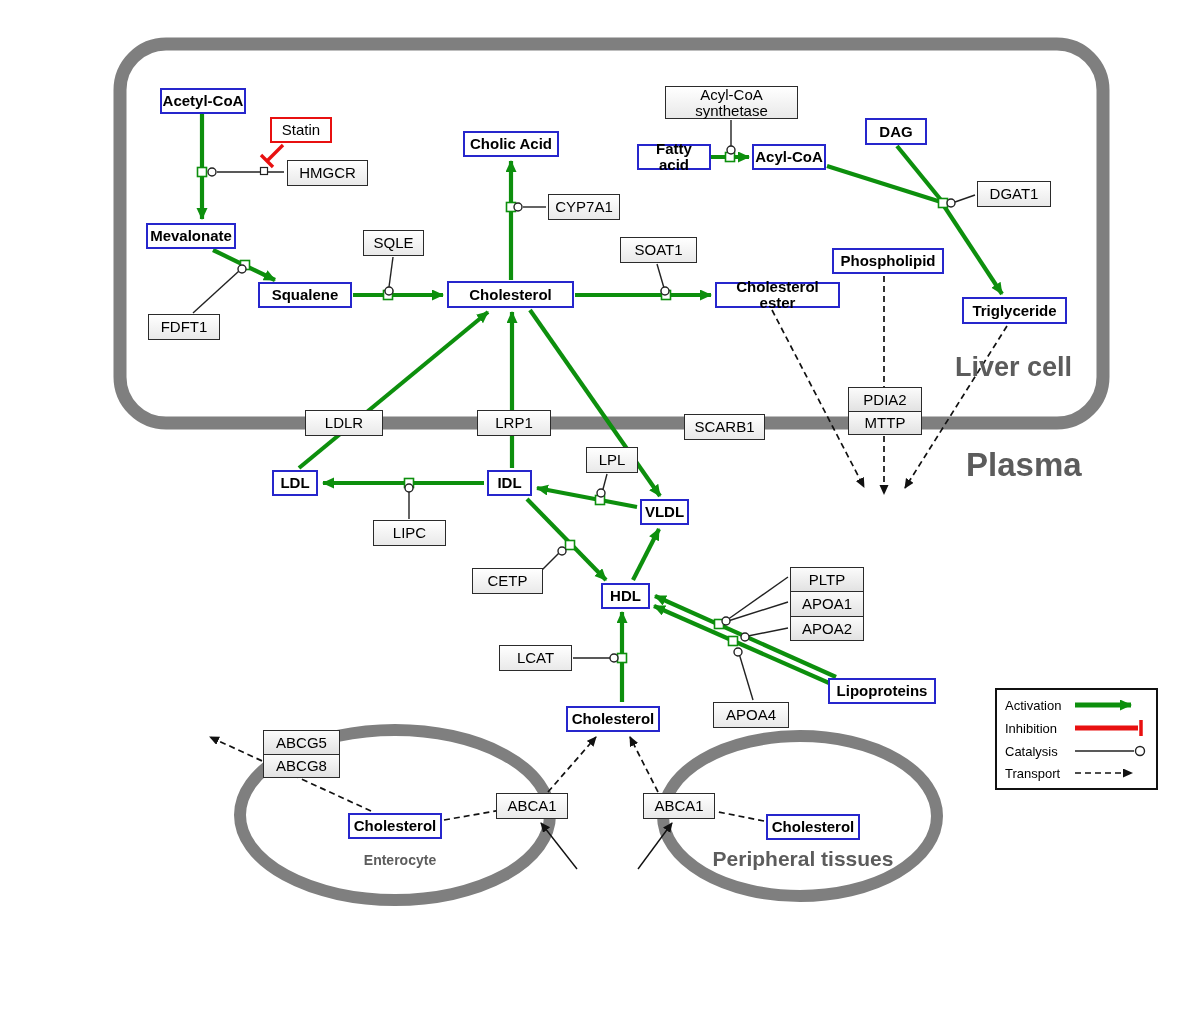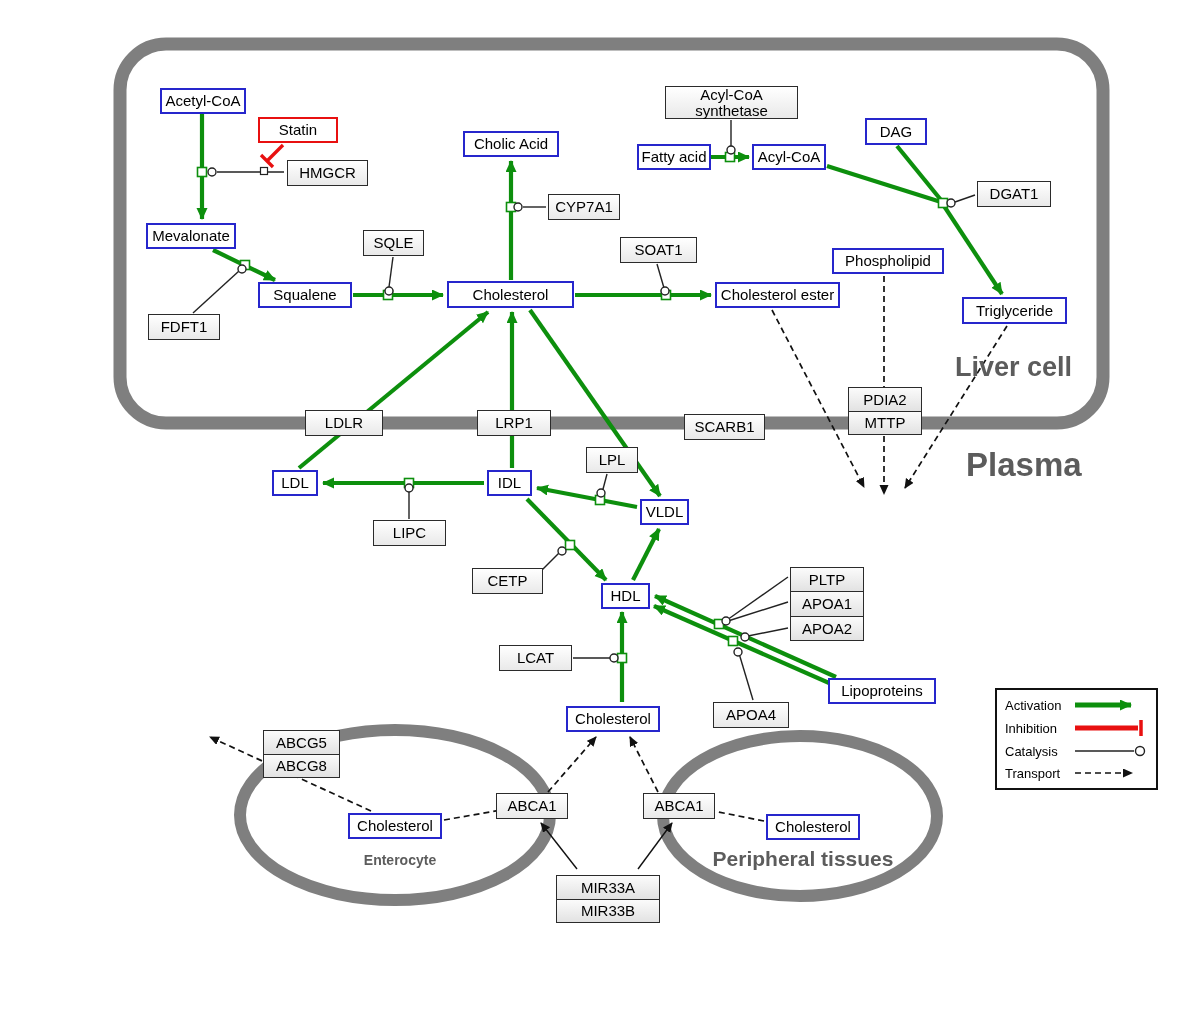--- a/index.html
+++ b/index.html
@@ -3,21 +3,21 @@
 <meta charset="utf-8">
 <style>
   html,body { margin:0; padding:0; background:#ffffff; }
   body { width:1200px; height:1013px; font-family:"Liberation Sans", sans-serif; }
   #canvas { position:relative; width:1200px; height:1013px; overflow:hidden; }
   #edges { position:absolute; left:0; top:0; z-index:1; }
 
   .box { position:absolute; box-sizing:border-box; background:#fff; color:#000;
          display:flex; align-items:center; justify-content:center; text-align:center;
          font-size:15px; line-height:1.05; z-index:2; }
-  .met  { border:2px solid var(--node-border,#2626cc); }
+  .met  { border:2px solid var(--node-border,#2626cc);font-weight:bold; }
   .enz  { border:1px solid #2b2b2b; background:linear-gradient(180deg,#ffffff 0%,#e9e9e9 100%); }
   .redb { border:2px solid var(--inhibition,#e81010); }
   .pre  { white-space:pre-line; }
 
   .stack { position:absolute; display:flex; flex-direction:column; z-index:2; box-sizing:border-box; }
   .stack .cell { flex:1; box-sizing:border-box; border:1px solid #2b2b2b; margin-top:-1px;
                  background:linear-gradient(180deg,#fbfbfb,#e2e2e2);
                  display:flex; align-items:center; justify-content:center; font-size:15px; }
   .stack .cell:first-child { margin-top:4px; }
 
@@ -155,21 +155,21 @@
       <circle class="cat-circle" cx="601" cy="493" r="4"></circle>
       <circle class="cat-circle" cx="562" cy="551" r="4"></circle>
       <circle class="cat-circle" cx="614" cy="658" r="4"></circle>
       <circle class="cat-circle" cx="726" cy="621" r="4"></circle>
       <circle class="cat-circle" cx="745" cy="637" r="4"></circle>
       <circle class="cat-circle" cx="738" cy="652" r="4"></circle>
     </g>
   </svg>
 
   <div class="box met" style="left:160px;top:88px;width:86px;height:26px">Acetyl-CoA</div>
-  <div class="box redb" style="left:258px;top:117px;width:80px;height:26px">Statin</div>
+  <div class="box redb" style="left:270px;top:117px;width:62px;height:26px">Statin</div>
   <div class="box enz" style="left:287px;top:160px;width:81px;height:26px">HMGCR</div>
   <div class="box met" style="left:146px;top:223px;width:90px;height:26px">Mevalonate</div>
   <div class="box enz" style="left:148px;top:314px;width:72px;height:26px">FDFT1</div>
   <div class="box enz" style="left:363px;top:230px;width:61px;height:26px">SQLE</div>
   <div class="box met" style="left:258px;top:282px;width:94px;height:26px">Squalene</div>
   <div class="box met" style="left:463px;top:131px;width:96px;height:26px">Cholic Acid</div>
   <div class="box enz" style="left:548px;top:194px;width:72px;height:26px">CYP7A1</div>
   <div class="box met" style="left:447px;top:281px;width:127px;height:27px">Cholesterol</div>
   <div class="box enz" style="left:620px;top:237px;width:77px;height:26px">SOAT1</div>
   <div class="box met" style="left:715px;top:282px;width:125px;height:26px">Cholesterol ester</div>
@@ -209,24 +209,20 @@
 
   <div class="box met" style="left:566px;top:706px;width:94px;height:26px">Cholesterol</div>
   <div class="stack" style="left:263px;top:726px;width:77px;height:52px">
     <div class="cell">ABCG5</div>
     <div class="cell">ABCG8</div>
   </div>
   <div class="box met" style="left:348px;top:813px;width:94px;height:26px">Cholesterol</div>
   <div class="box enz" style="left:496px;top:793px;width:72px;height:26px">ABCA1</div>
   <div class="box enz" style="left:643px;top:793px;width:72px;height:26px">ABCA1</div>
   <div class="box met" style="left:766px;top:814px;width:94px;height:26px">Cholesterol</div>
-  <div class="stack" style="left:556px;top:871px;width:104px;height:52px">
-    <div class="cell">MIR33A</div>
-    <div class="cell">MIR33B</div>
-  </div>
 
   <div class="complabel" style="left:955px;top:352px;font-size:27px">Liver cell</div>
   <div class="complabel" style="left:966px;top:446px;font-size:33px">Plasma</div>
   <div class="complabel" style="left:330px;top:852px;width:140px;text-align:center;font-size:14px">Enterocyte</div>
   <div class="complabel" style="left:698px;top:847px;width:210px;text-align:center;font-size:21px">Peripheral tissues</div>
 
   <div class="legend">
     <svg width="159" height="98" viewBox="0 0 159 98">
       <defs>
         <marker id="arrG2" markerUnits="userSpaceOnUse" markerWidth="14" markerHeight="12" refX="11" refY="5.5" orient="auto">

